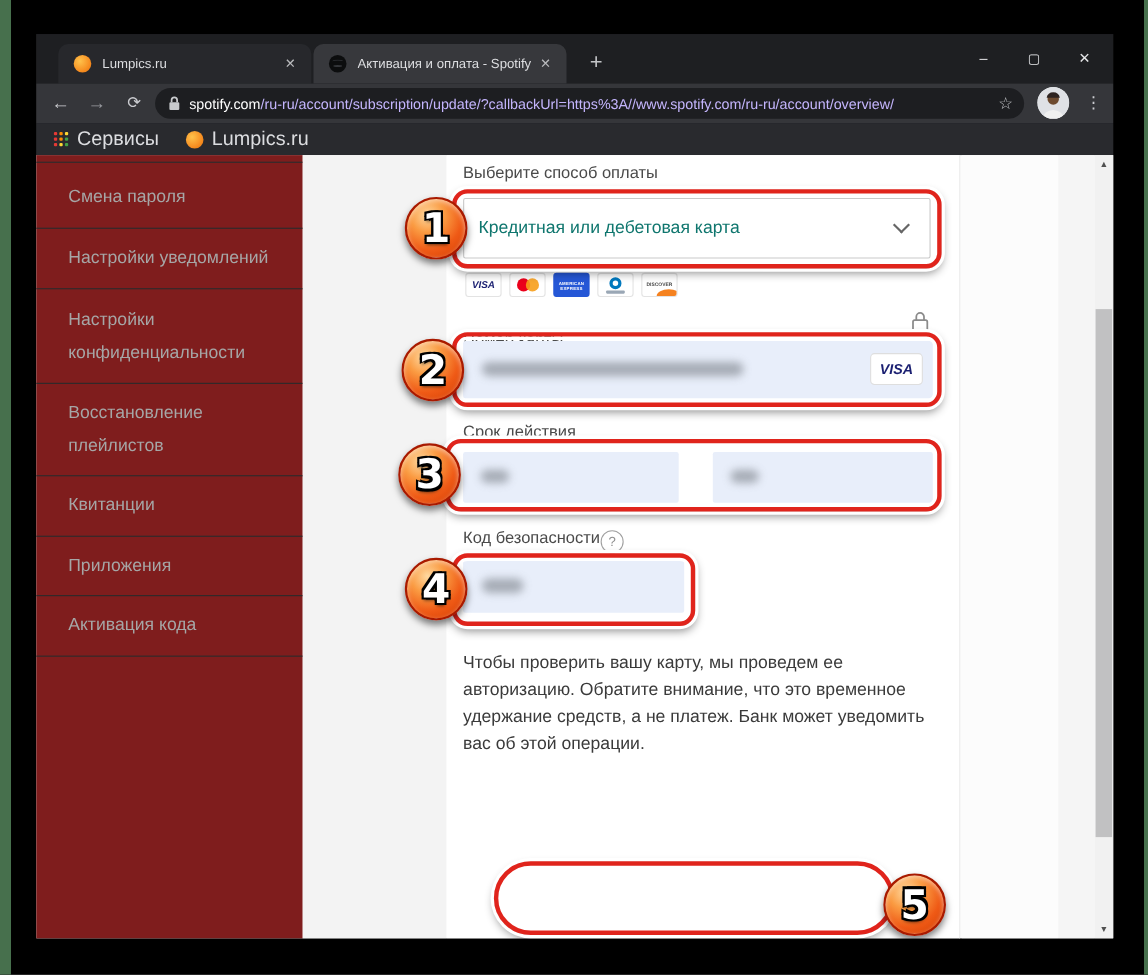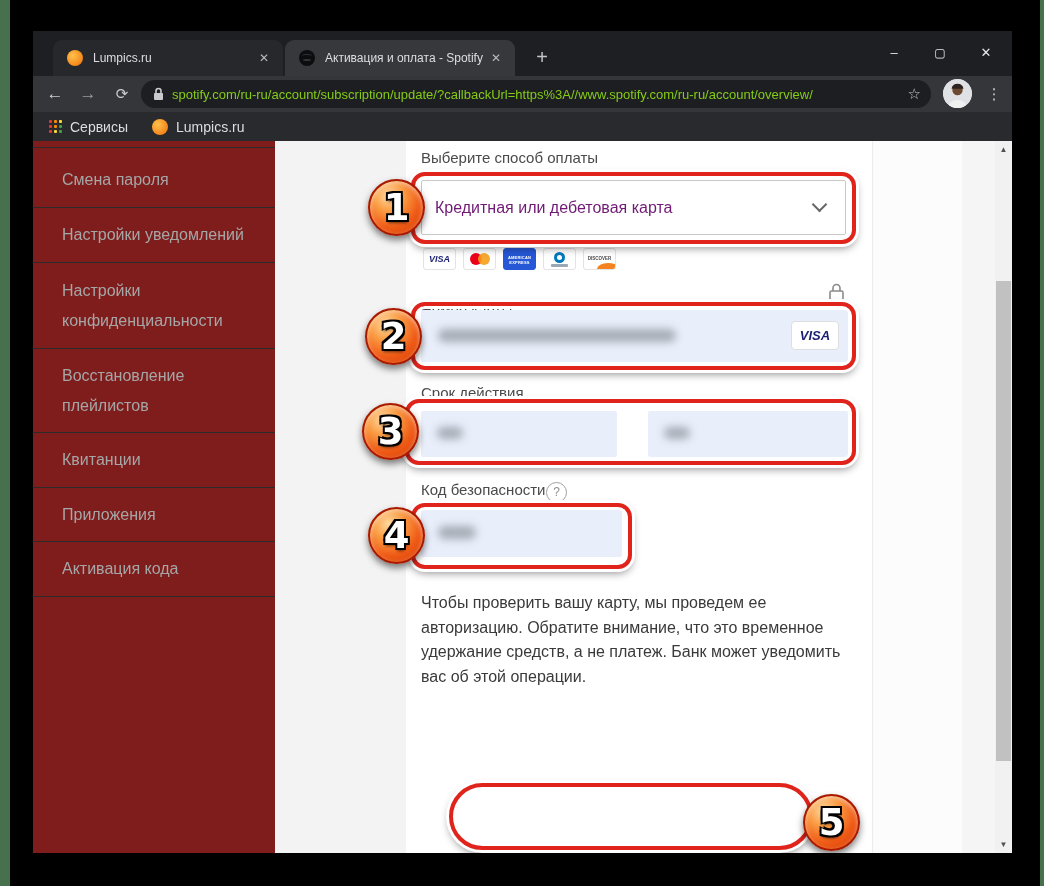--- a/index.html
+++ b/index.html
@@ -35,33 +35,33 @@
   #btn-min { left:838px; } #btn-max { left:884px; font-size:12px; } #btn-close { left:930px; }
 
   
   #toolbar { position:absolute; left:0; top:45px; width:979px; height:36px; background:#35363a; }
   .navbtn { position:absolute; top:5px; width:26px; height:26px; text-align:center; line-height:26px;
             color:#cbccd0; font-size:17px; }
   #nav-back { left:9px; } #nav-fwd { left:42px; color:#9a9ca1; } #nav-reload { left:76px; font-size:15px; }
   #urlbar { position:absolute; left:108px; top:4px; width:790px; height:28px; background:#1d1e21;
             border-radius:15px; display:flex; align-items:center; padding:0 10px 0 12px; }
   #url-text { flex:1; font-size:13px; white-space:nowrap; overflow:hidden; margin-left:8px; }
-  #url-text .domain { color:#84cc16; }
-  #url-text .path { color:#84cc16; }
+  #url-text .domain { color:#ffffff; }
+  #url-text .path { color:#c4b5fd; }
   #star { color:#c3c4c8; font-size:15px; }
   #avatar { position:absolute; left:910px; top:3px; width:29px; height:29px; border-radius:50%;
             overflow:hidden; background:#dfe1e5; }
   #menu-dots { position:absolute; left:950px; top:5px; width:22px; height:26px; color:#cbccd0;
                font-size:15px; text-align:center; line-height:26px; letter-spacing:0; }
 
   
   #bookmarks { position:absolute; left:0; top:81px; width:979px; height:29px; background:#292a2e;
                display:flex; align-items:center; }
   .bm { display:flex; align-items:center; margin-left:16px; }
-  .bm-label { color:#dcdde0; font-size:14px; margin-left:8px; }
+  .bm-label { color:#dcdde0; font-size:18px; margin-left:8px; }
   .grid-icon { width:13px; height:13px; display:grid; grid-template-columns:repeat(3,3px);
                grid-template-rows:repeat(3,3px); gap:2px; }
   .grid-icon i { border-radius:1px; }
 
   
   #content { position:absolute; left:0; top:110px; width:979px; height:712px; background:#fbfbfb; }
   #gutter   { position:absolute; left:242px; top:0; width:131px; height:712px; background:#f3f3f3; }
   #mainpane { position:absolute; left:373px; top:0; width:467px; height:712px; background:#ffffff;
               border-right:1px solid #ececec; }
   #rightpaneA { position:absolute; left:841px; top:0; width:88px; height:712px; background:#fcfcfc; }
@@ -87,21 +87,21 @@
               text-align:center; line-height:17px; }
   #sb-up { top:0; } #sb-down { bottom:0; }
   #sb-thumb { position:absolute; left:1px; top:140px; width:15px; height:480px; background:#c1c1c2; }
 
   
   .flabel { position:absolute; color:#4a4a4a; font-size:15px; }
   #lbl-method { left:388px; top:8px; }
   #select-method { position:absolute; left:388px; top:39px; width:425px; height:55px; background:#fff;
                    border:1px solid #c9c9c9; border-radius:2px; display:flex; align-items:center;
                    padding:0 20px 0 13px; }
-  #select-method .sel-text { color:#701a75; font-size:16px; flex:1; }
+  #select-method .sel-text { color:#0f766e; font-size:16px; flex:1; }
   .chevron { width:11px; height:11px; border-right:2px solid #666; border-bottom:2px solid #666;
              transform:rotate(45deg); margin-top:-6px; }
 
   #cards-row { position:absolute; left:390px; top:107px; display:flex; gap:7px; }
   .card-icon { width:33px; height:22px; border-radius:3px; background:#fff; border:1px solid #e3e3e3;
                position:relative; overflow:hidden; }
   .ci-visa { color:#1a1f71; font-weight:bold; font-style:italic; font-size:9px; text-align:center;
              line-height:20px; }
   .ci-mc .c1 { position:absolute; left:6px; top:4px; width:12px; height:12px; border-radius:50%; background:#eb001b; }
   .ci-mc .c2 { position:absolute; left:14px; top:4px; width:12px; height:12px; border-radius:50%; background:#f79e1b; opacity:.9; }

